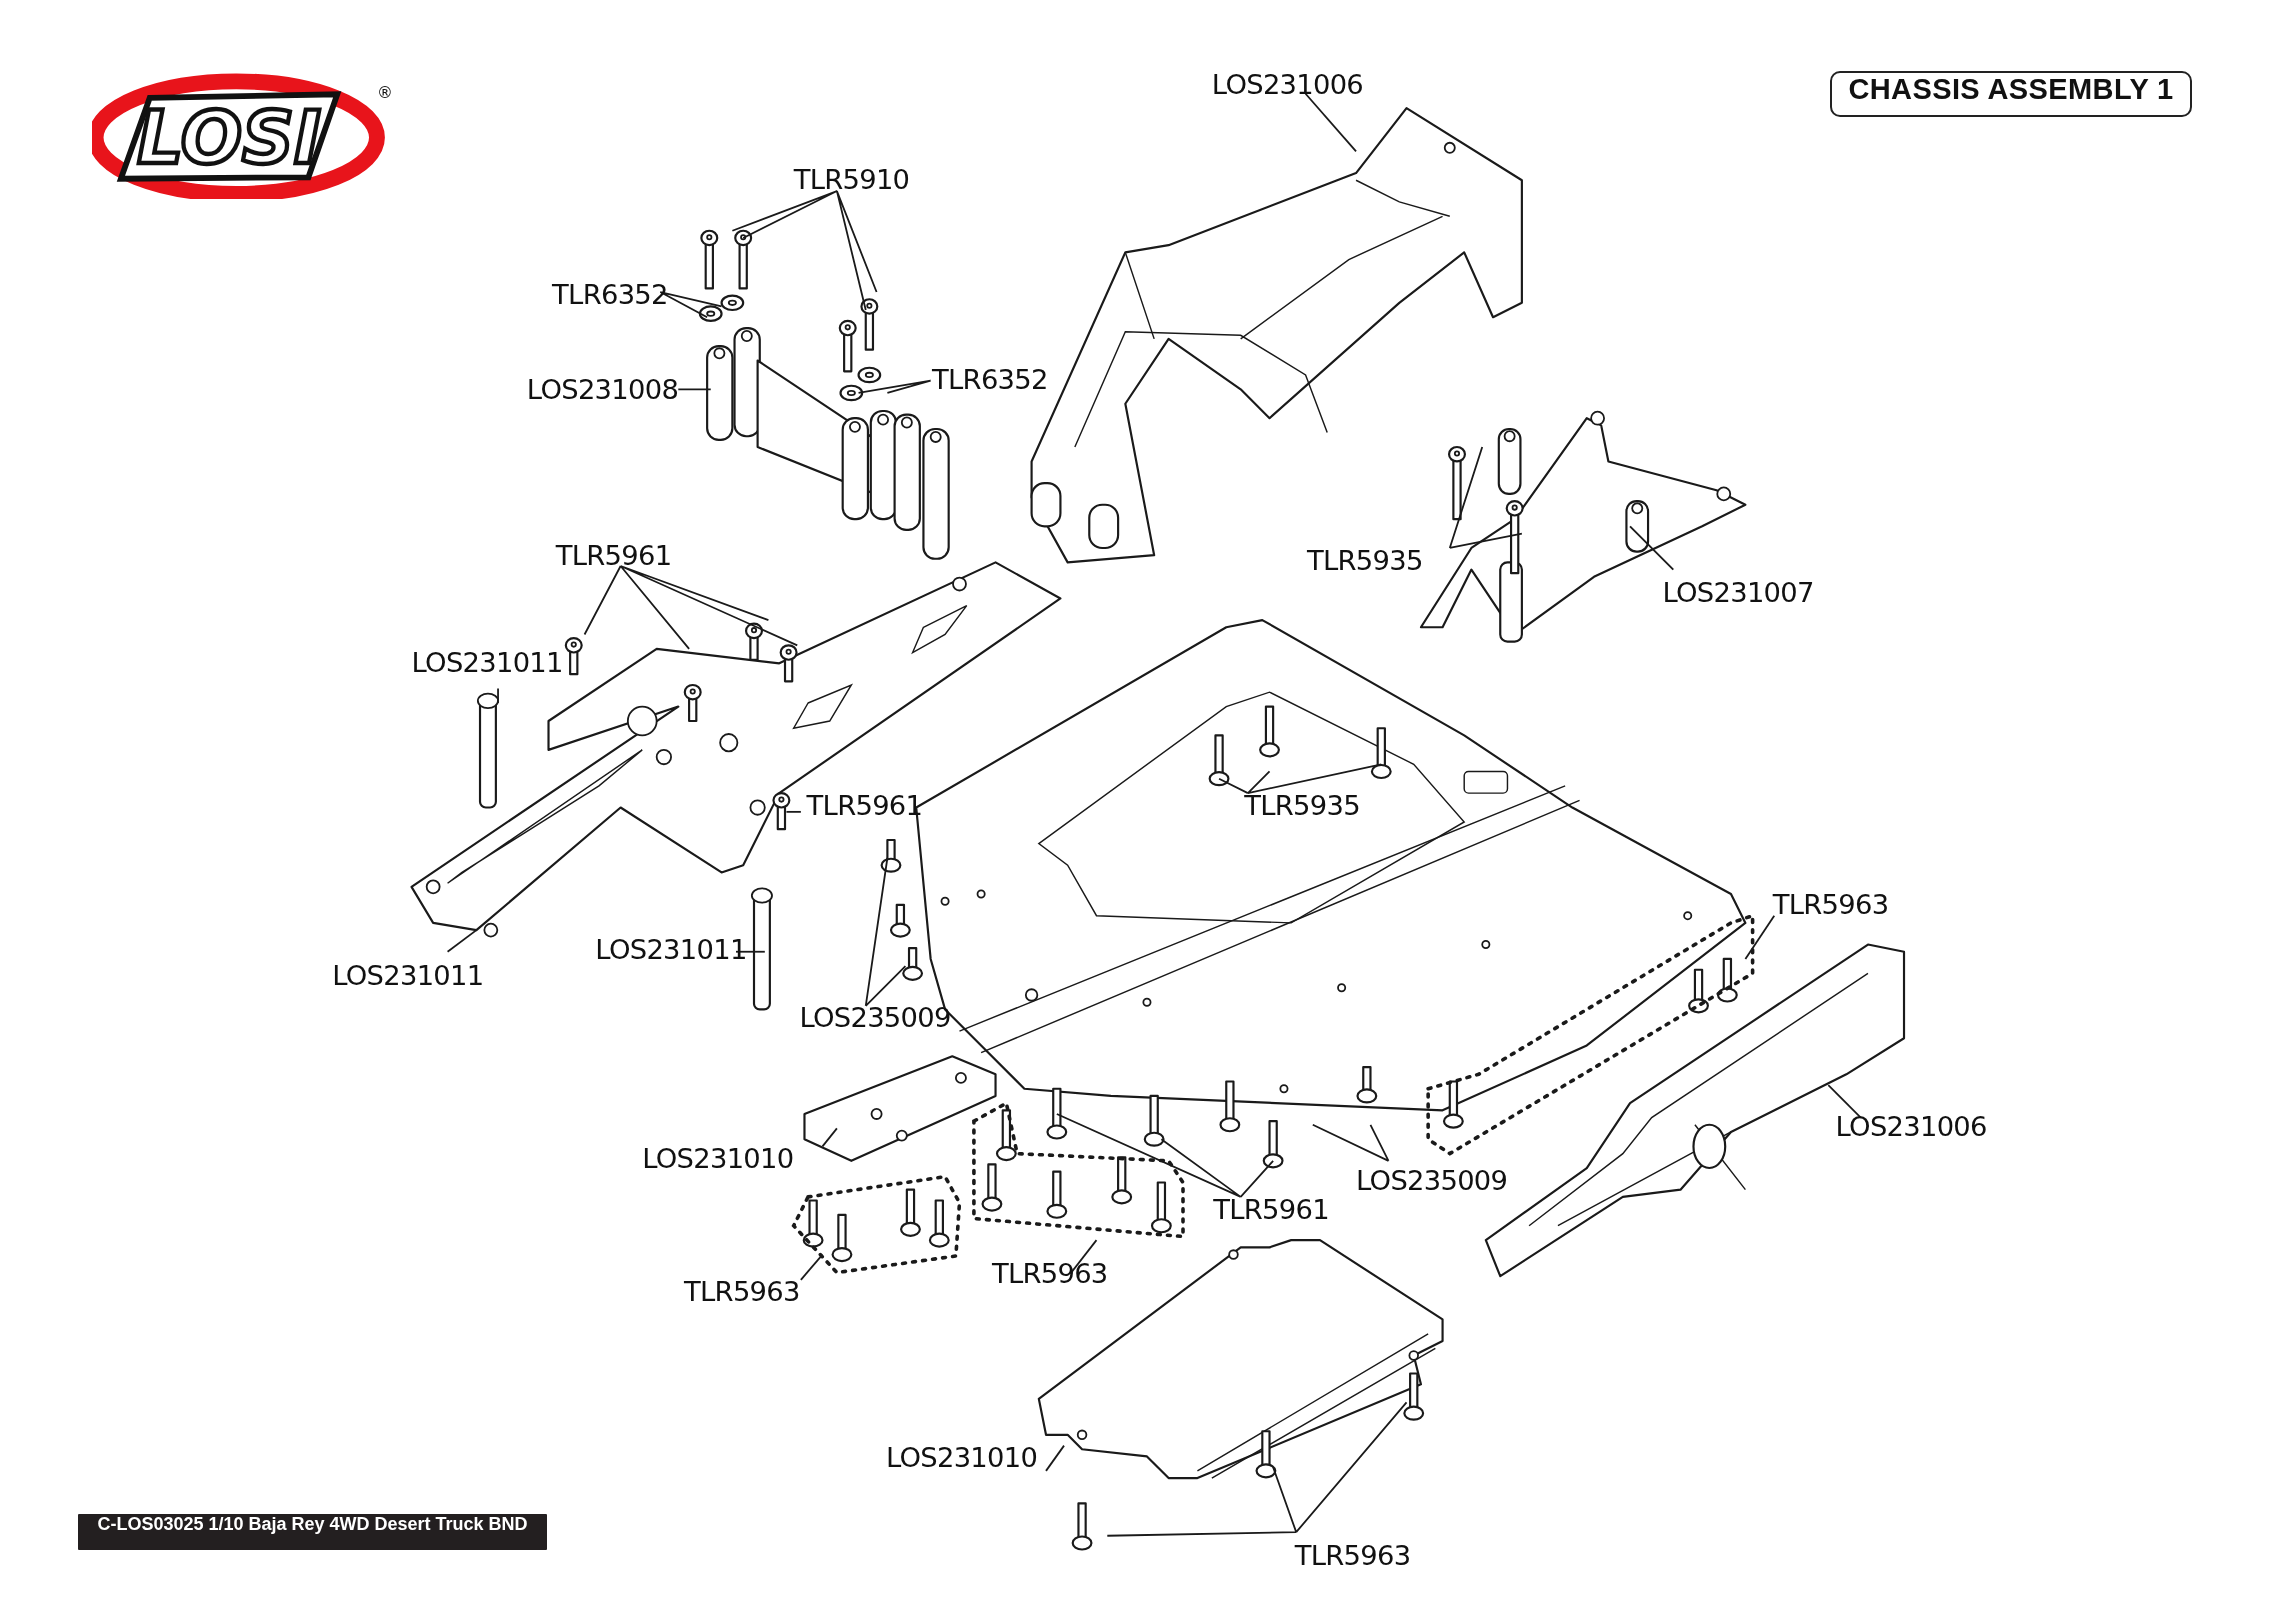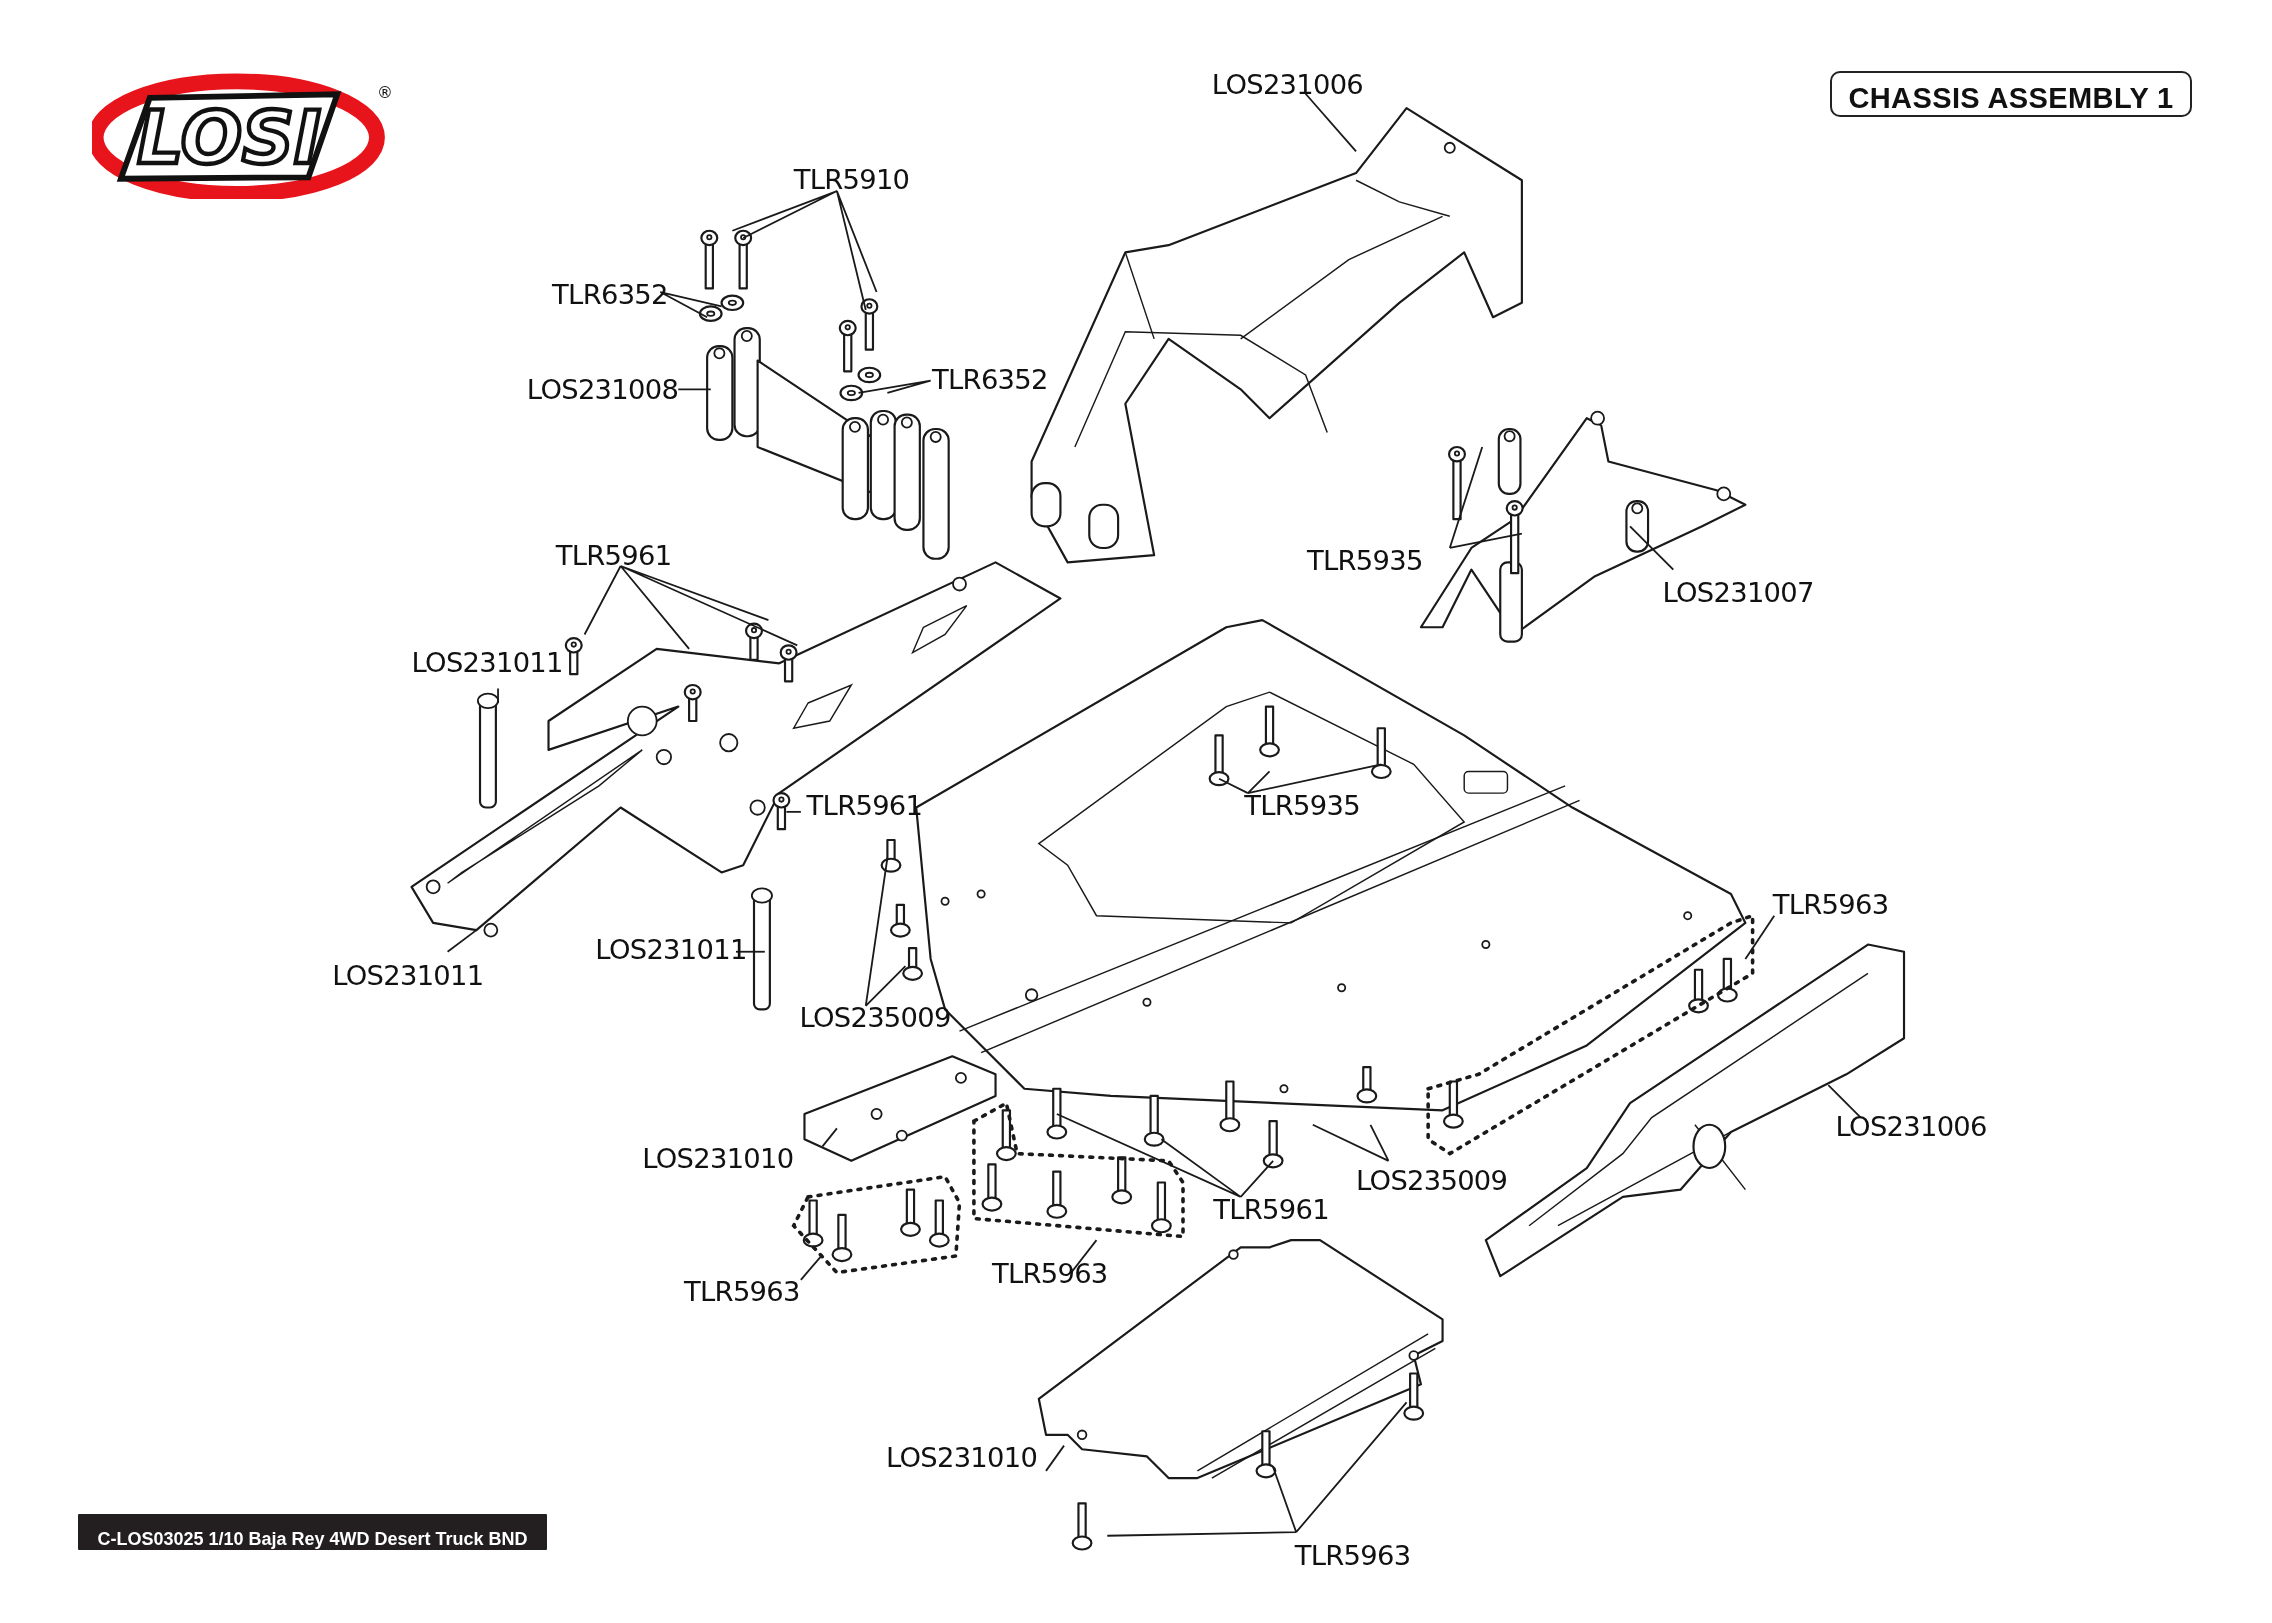--- a/index.html
+++ b/index.html
@@ -4,23 +4,23 @@
 <style>
   html, body { margin: 0; padding: 0; background: #ffffff; }
   body { width: 2273px; height: 1623px; position: relative; overflow: hidden; font-family: "DejaVu Sans", sans-serif; }
   #diagram { position: absolute; left: 0; top: 0; width: 2273px; height: 1623px; }
   .part { fill: #ffffff; stroke: #1a1a1a; stroke-width: 3; stroke-linejoin: round; }
   .thin { fill: none; stroke: #1a1a1a; stroke-width: 2; }
   .leader { fill: none; stroke: #1a1a1a; stroke-width: 2.5; }
   .dots { fill: none; stroke: #1a1a1a; stroke-width: 5; stroke-dasharray: 4 10; stroke-linecap: round; }
   .hole { fill: #ffffff; stroke: #1a1a1a; stroke-width: 2.5; }
   .callout { font-family: "DejaVu Sans", sans-serif; font-size: 38px; fill: #111; letter-spacing: -1px; }
-  .title-box { position: absolute; left: 1830px; top: 71px; width: 358px; height: 42px; border: 2.9px solid #222; border-radius: 10px; display: flex; align-items: flex-end; justify-content: center; }
+  .title-box { position: absolute; left: 1830px; top: 71px; width: 358px; height: 42px; border: 2.9px solid #222; border-radius: 10px; display: flex; align-items: flex-start; justify-content: center; }
   .title-text { font-family: "Liberation Sans", sans-serif; font-weight: bold; font-size: 29px; color: #111; letter-spacing: 0.4px; }
-  .footer-box { position: absolute; left: 78px; top: 1514px; width: 469px; height: 36px; background: #231f20; border-radius: 1px; display: flex; align-items: flex-end; justify-content: center; }
+  .footer-box { position: absolute; left: 78px; top: 1514px; width: 469px; height: 36px; background: #231f20; border-radius: 1px; display: flex; align-items: flex-start; justify-content: center; }
   .footer-text { font-family: "Liberation Sans", sans-serif; font-weight: bold; font-size: 18px; color: #ffffff; }
   .logo { position: absolute; left: 92px; top: 69px; width: 303px; height: 130px; }
 </style>
 </head>
 <body>
 
 <div class="logo">
   <svg width="303" height="130" viewBox="0 0 420 180">
     <ellipse cx="200" cy="95" rx="195" ry="78" fill="none" stroke="#e8141b" stroke-width="22"></ellipse>
     <polygon points="80,40 340,35 300,150 40,152" fill="#ffffff" stroke="#111" stroke-width="8"></polygon>

